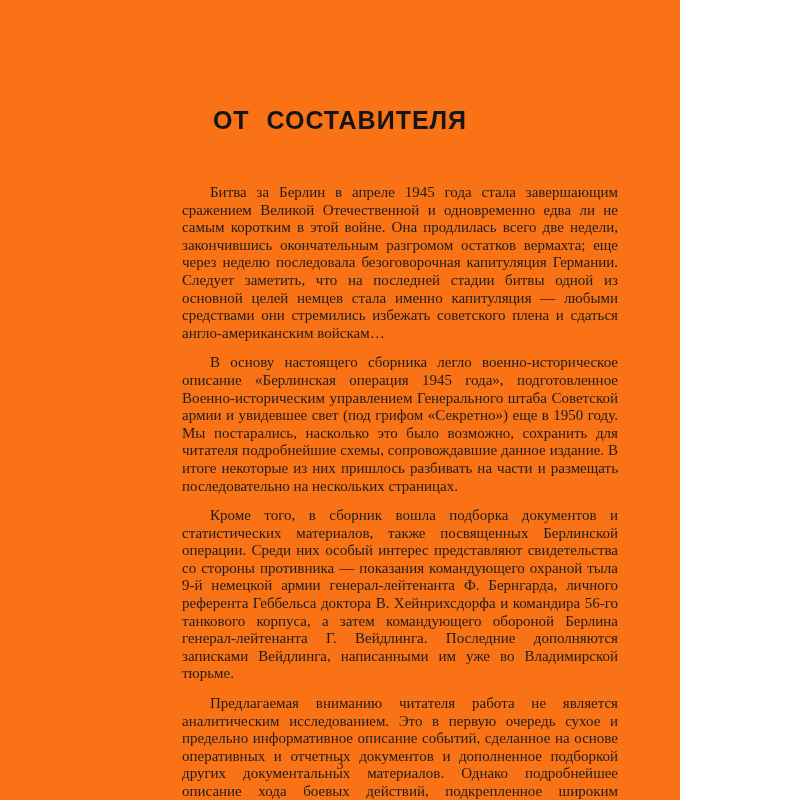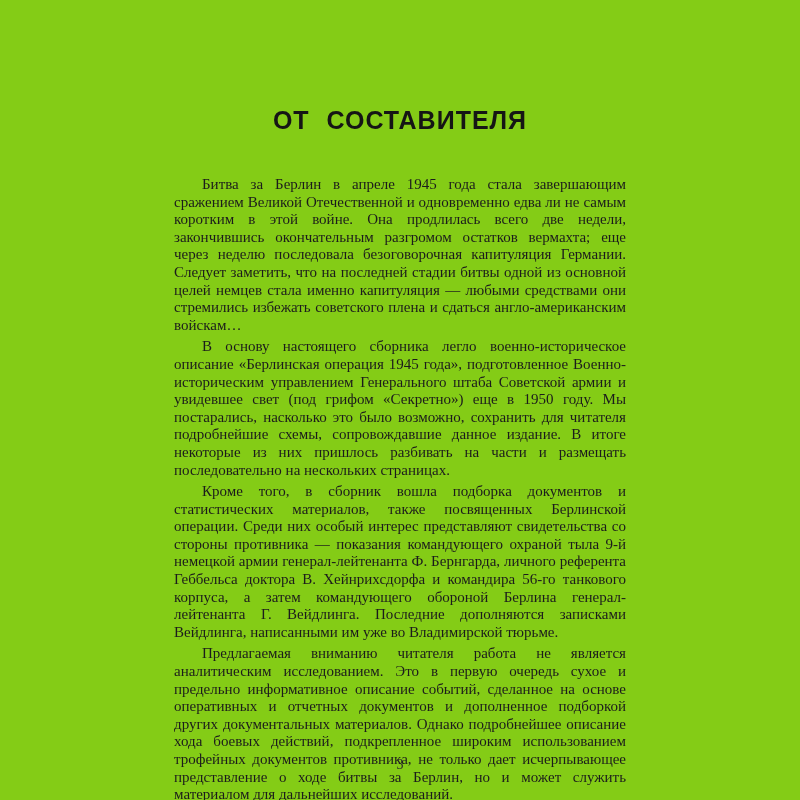--- a/index.html
+++ b/index.html
@@ -2,23 +2,23 @@
 <html lang="ru"><head>
 <meta charset="utf-8">
 <style>
   html, body {
     margin: 0;
     padding: 0;
     background: #ffffff;
   }
   .page {
     position: relative;
-    width: 800px;
+    width: 680px;
     height: 800px;
-    background: #84cc16;
+    background: #f97316;
     color: #1c1c1c;
     font-family: "Liberation Serif", serif;
     overflow: hidden;
   }
   .page-title {
     position: absolute;
     top: 106px;
     left: 0;
     width: 100%;
     text-align: center;
@@ -35,21 +35,21 @@
     left: 170px;
     width: 460px;
     text-align: justify;
     font-size: 15px;
     line-height: 17.6px;
     color: #1c1c1c;
     hyphens: auto;
     -webkit-hyphens: auto;
   }
   .content p {
-    margin: 4px;
+    margin: 12px;
     padding: 0;
     text-indent: 28px;
   }
   .page-number {
     position: absolute;
     top: 757px;
     left: 0;
     width: 100%;
     text-align: center;
     font-size: 14px;

